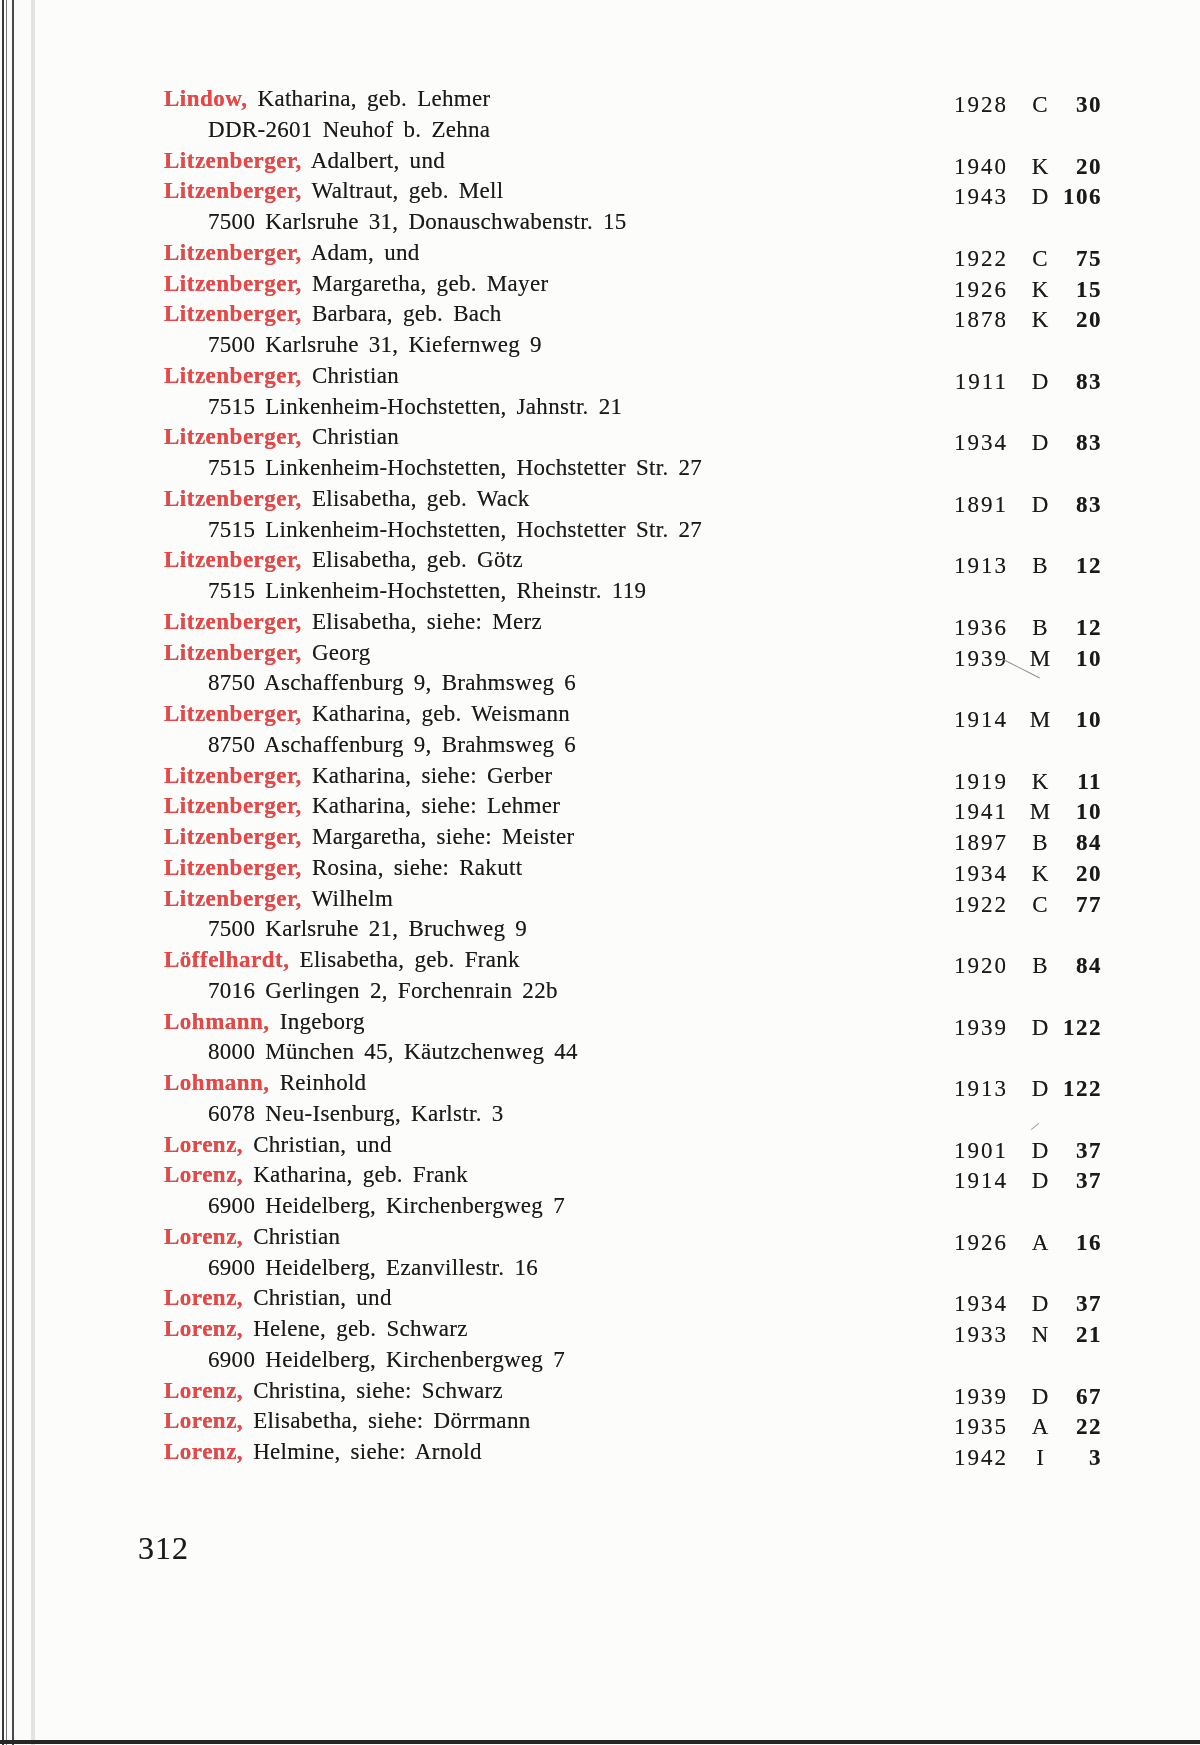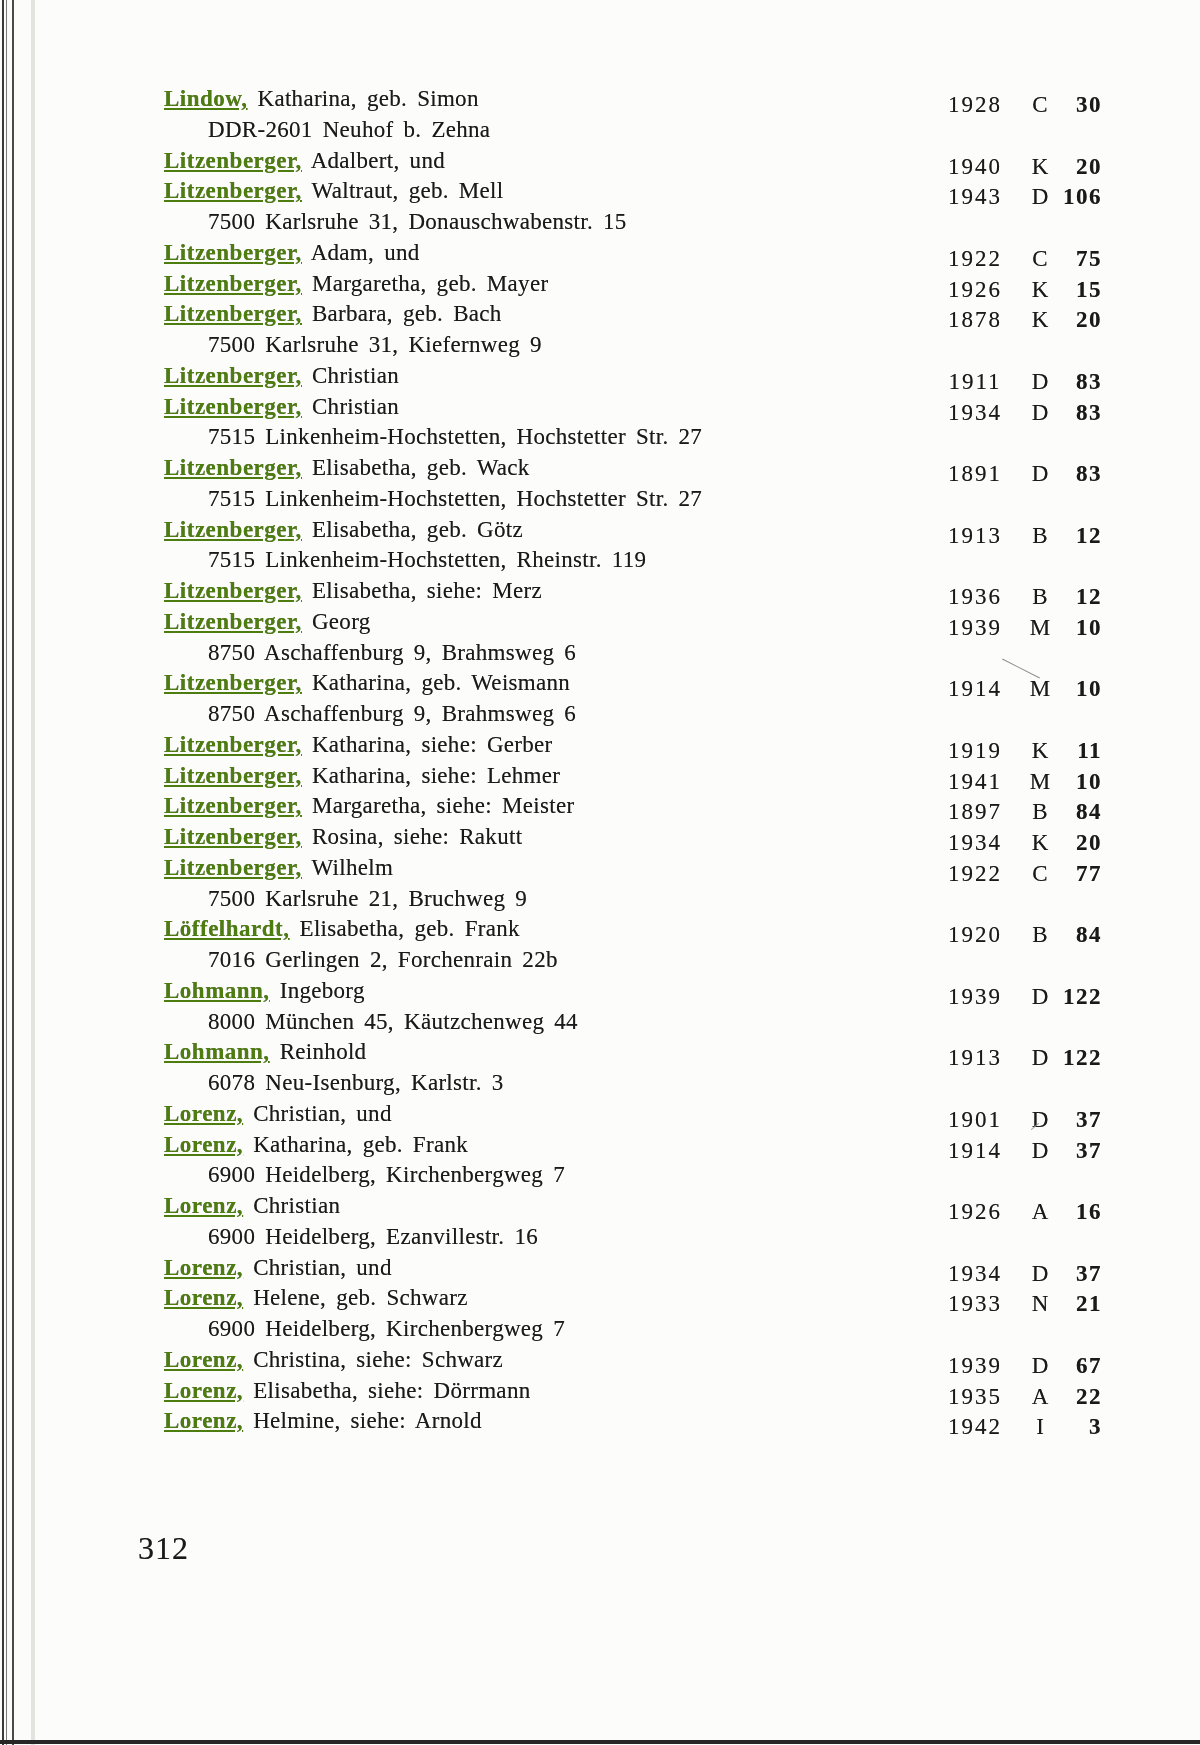--- a/index.html
+++ b/index.html
@@ -16,24 +16,24 @@
   .edge { position:absolute; top:0; height:1745px; }
   .e1 { left:2px;  width:2px; background:#3a3a3a; }
   .e2 { left:6px;  width:1px; background:#7a7a7a; }
   .e3 { left:12px; width:2px; background:#4a4a4a; }
   .e4 { left:31px; width:4px; background:#e3e3e0; }
   .bottom-scan-line { position:absolute; left:0; right:0; bottom:1px; height:4px; background:#262626; }
 
   .listing { position:absolute; top:84px; left:0; right:0; }
   .row { position:relative; height:30.75px; line-height:30.75px; white-space:nowrap; }
   .row .name { position:absolute; left:164px; font-size:23px; word-spacing:4px; letter-spacing:0.3px; }
-  .row .name b { font-weight:700; letter-spacing:0.5px; color:#4d7c0f;text-decoration:underline; }
+  .row .name b { font-weight:700; letter-spacing:0.5px; color:#ef4444; }
   .row .addr { position:absolute; left:191px; font-size:23px; word-spacing:4px; letter-spacing:0.3px;margin-left:17px; }
   .col { position:absolute; top:6px; font-size:23px; line-height:30.75px; }
-  .year { left:942px; width:66px; text-align:center; letter-spacing:2px; }
+  .year { left:942px; width:66px; text-align:right; letter-spacing:2px; }
   .code { left:1020px; width:40px; text-align:center; }
   .pref { left:1056px; width:46px; text-align:right; letter-spacing:1.5px;font-weight:bold; }
 
   .folio { position:absolute; left:138px; top:1530px; font-size:32px; letter-spacing:1px; }
 
   
   .artifact { position:absolute; background:#8d8d8d; height:1px; }
   .a1 { left:1000px; top:668px; width:42px; transform:rotate(27deg); }
   .a2 { left:1030px; top:1126px; width:10px; transform:rotate(-40deg); background:#a0a0a0; }
 </style>
@@ -42,21 +42,21 @@
 
 <div class="page">
   <div class="edge e1"></div>
   <div class="edge e2"></div>
   <div class="edge e3"></div>
   <div class="edge e4"></div>
   <div class="bottom-scan-line"></div>
 
   <div class="listing" id="listing">
   <div class="row person">
-    <span class="name"><b class="surname">Lindow,</b> <span class="given">Katharina, geb. Simon</span></span>
+    <span class="name"><b class="surname">Lindow,</b> <span class="given">Katharina, geb. Lehmer</span></span>
     <span class="col year">1928</span>
     <span class="col code">C</span>
     <span class="col pref">30</span>
   </div>
 
   <div class="row address">
     <span class="addr">DDR-2601 Neuhof b. Zehna</span>
   </div>
 
   <div class="row person">
@@ -103,20 +103,23 @@
     <span class="addr">7500 Karlsruhe 31, Kiefernweg 9</span>
   </div>
 
   <div class="row person">
     <span class="name"><b class="surname">Litzenberger,</b> <span class="given">Christian</span></span>
     <span class="col year">1911</span>
     <span class="col code">D</span>
     <span class="col pref">83</span>
   </div>
 
+  <div class="row address">
+    <span class="addr">7515 Linkenheim-Hochstetten, Jahnstr. 21</span>
+  </div>
 
   <div class="row person">
     <span class="name"><b class="surname">Litzenberger,</b> <span class="given">Christian</span></span>
     <span class="col year">1934</span>
     <span class="col code">D</span>
     <span class="col pref">83</span>
   </div>
 
   <div class="row address">
     <span class="addr">7515 Linkenheim-Hochstetten, Hochstetter Str. 27</span>

